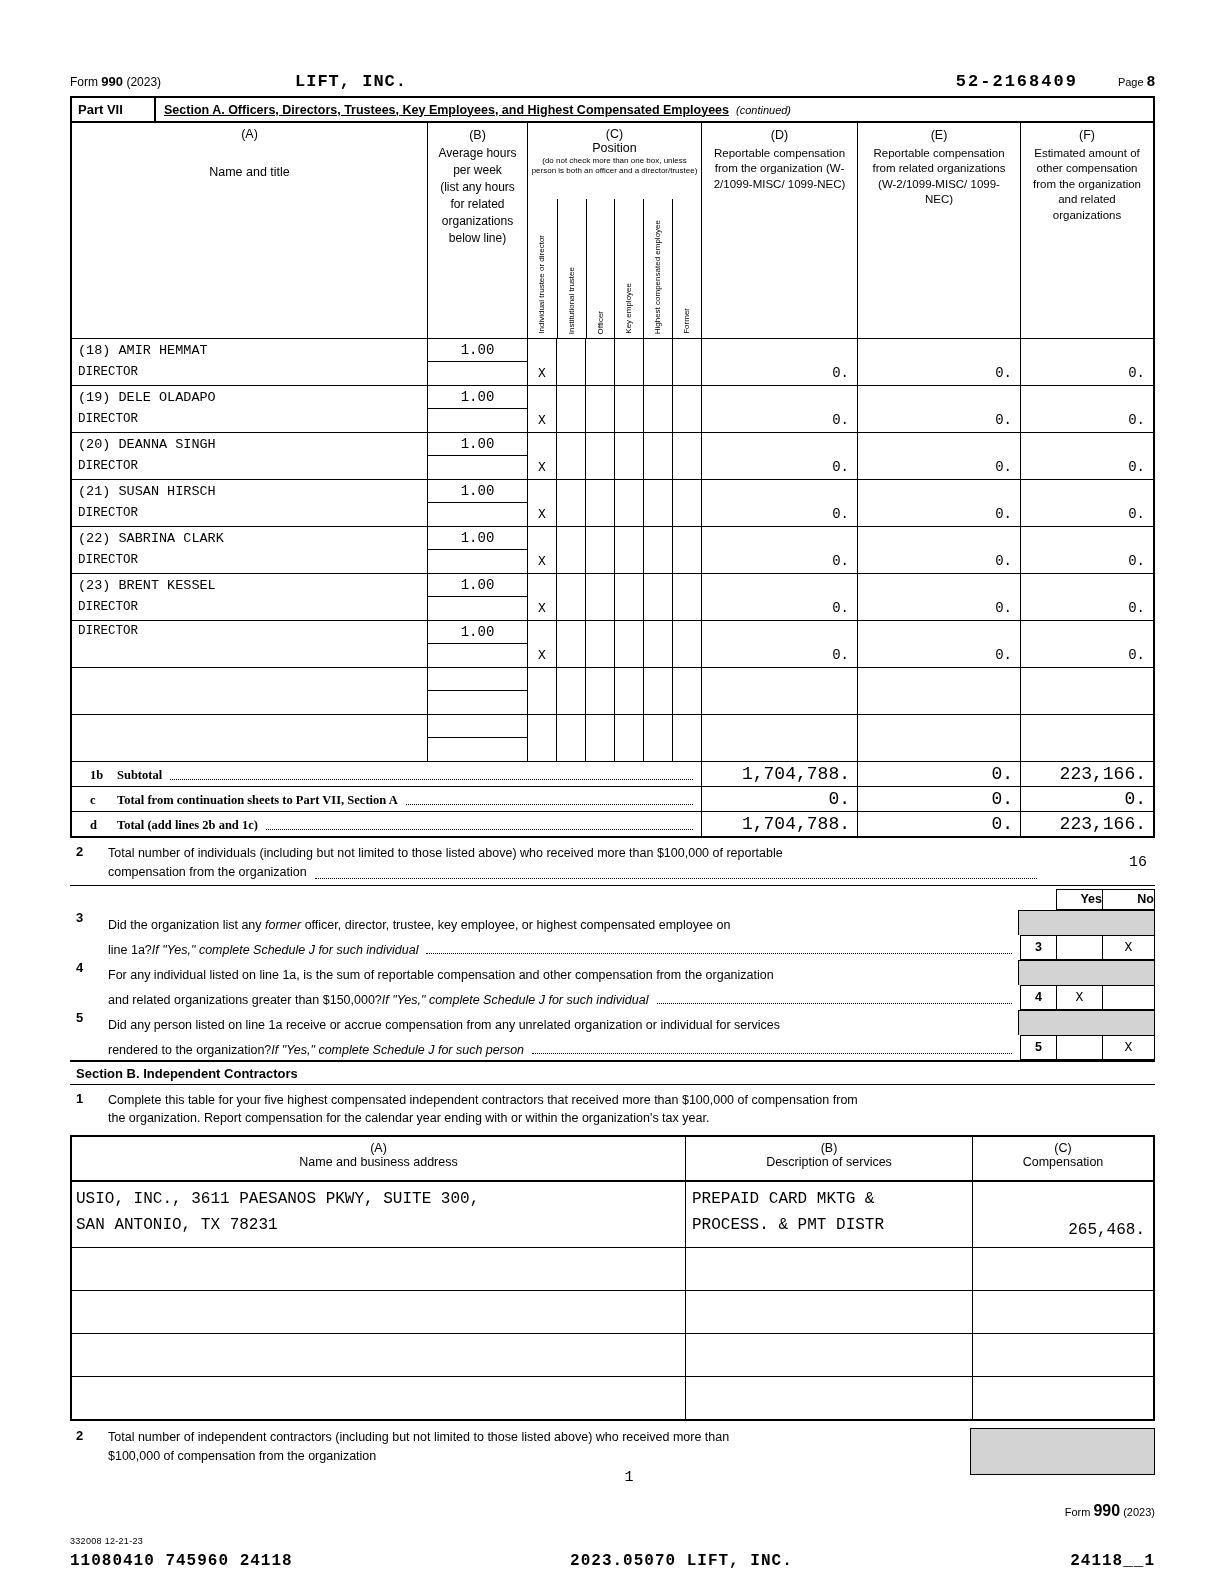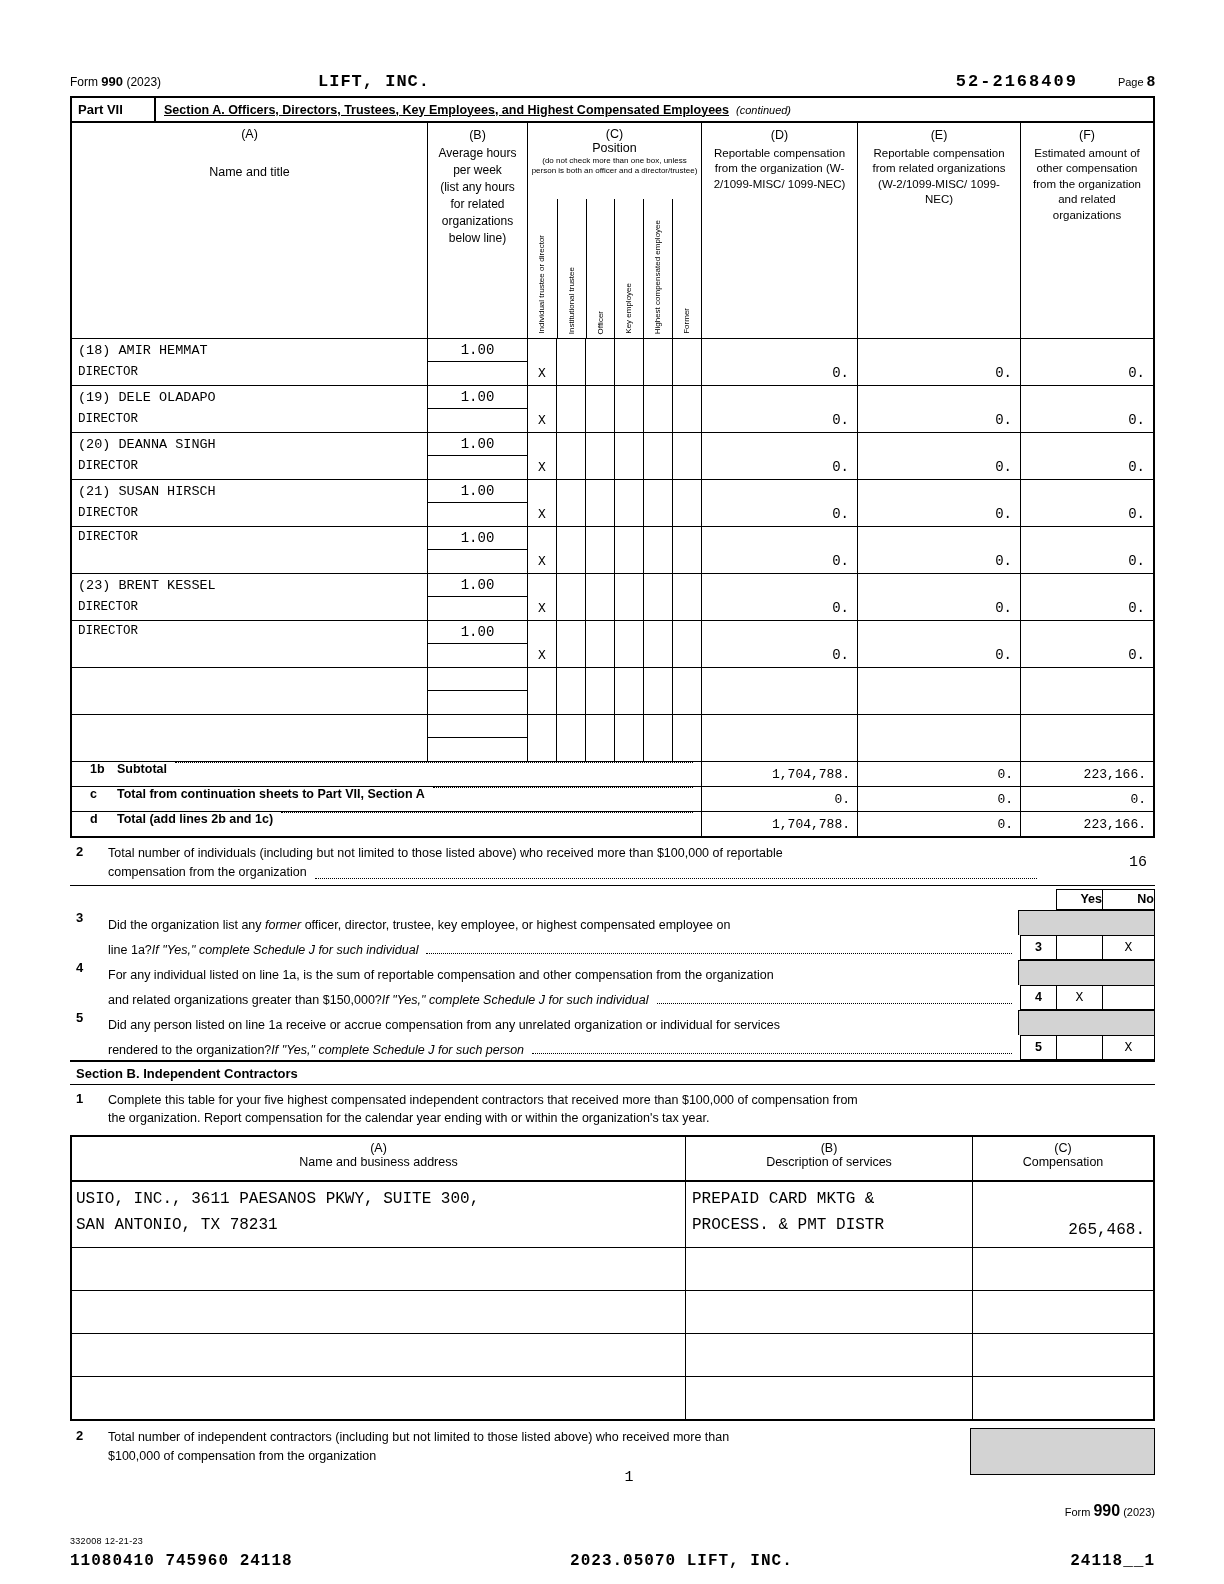--- a/index.html
+++ b/index.html
@@ -13,21 +13,21 @@
     overflow: hidden;
   }
   .mono { font-family: "Liberation Mono", "DejaVu Sans Mono", monospace; }
   b, .bold { font-weight: bold; }
   .em { font-style: italic; }
 
   
   .hdr { display: flex; align-items: baseline; height: 24px; }
   .hdr .f990 { width: 225px; font-size: 12px; }
   .hdr .f990 b { font-size: 13px; }
-  .hdr .org { flex: 1; font-size: 17px; font-weight: bold; letter-spacing: 1px; margin-left: 23px; }
+  .hdr .org { flex: 1; font-size: 17px; font-weight: bold; letter-spacing: 1px; }
   .hdr .ein { font-size: 17px; font-weight: bold; letter-spacing: 2px; margin-right: 40px; }
   .hdr .pg { font-size: 11px; }
   .hdr .pg b { font-size: 15px; }
 
   
   .pbar { display: flex; align-items: center; border: 2px solid #000; height: 27px; }
   .pbadge { font-weight: bold; font-size: 13px; width: 84px; align-self: stretch;
             display: flex; align-items: center; padding-left: 6px; border-right: 2px solid #000; }
   .pttl { font-weight: bold; font-size: 12.5px; text-decoration: underline; margin-left: 8px; }
   .pcont { font-size: 11px; font-style: italic; margin-left: 7px; }
@@ -62,26 +62,26 @@
   .pname { height: 23px; font-size: 13.5px; padding: 4px 0 0 6px; white-space: nowrap; overflow: hidden; }
   .ptitle { font-size: 12.5px; padding: 3px 0 0 6px; }
   .phours { height: 23px; border-bottom: 1px solid #000; text-align: center;
             font-size: 14px; padding-top: 3px; }
   .pxcell { display: flex; align-items: flex-end; justify-content: center;
             padding-bottom: 4px; font-size: 13px; }
   .pamt { display: flex; align-items: flex-end; justify-content: flex-end;
           padding: 0 8px 4px 0; font-size: 14px; height: 100%; }
 
   .trow { display: flex; height: 25px; border-top: 1px solid #000; }
-  .tlabel { width: 629px; display: flex; align-items: flex-start; padding: 0 0 3px 18px;
-            font-weight: bold; font-size: 12.5px; }
+  .tlabel { width: 629px; display: flex; align-items: flex-end; padding: 0 0 3px 18px;
+            font-weight: bold; font-size: 12.5px; font-family: Liberation Serif, serif; }
   .tpfx { width: 27px; }
   .leader { flex: 1; border-bottom: 1.5px dotted #000; margin: 0 8px 3px 8px; min-width: 20px; }
   .tv { display: flex; align-items: center; justify-content: flex-end;
-        padding-right: 7px; font-size: 13px; }
+        padding-right: 7px; font-size: 18px; }
 
   
   .line2 { display: flex; border-bottom: 1px solid #000; padding: 6px 0 3px; }
   .qn { width: 38px; padding-left: 6px; font-weight: bold; font-size: 13px; }
   .l2body { flex: 1; font-size: 12.5px; line-height: 1.5; }
   .l2r2 { display: flex; }
   .l2val { width: 110px; display: flex; align-items: center; justify-content: flex-end;
            padding-right: 8px; font-size: 15px; }
 
   
@@ -300,20 +300,21 @@
       <div class="ce">
           <div class="pamt mono">0.</div>
         </div>
       <div class="cf">
           <div class="pamt mono">0.</div>
         </div>
     </div>
 
     <div class="prow">
       <div class="ca">
+          <div class="pname mono">(22) SABRINA CLARK</div>
           <div class="ptitle mono">DIRECTOR</div>
         </div>
       <div class="cb">
           <div class="phours mono">1.00</div>
         </div>
       <div class="csub pxcell mono">X</div>
       <div class="csub"></div>
       <div class="csub"></div>
       <div class="csub"></div>
       <div class="csub"></div>

